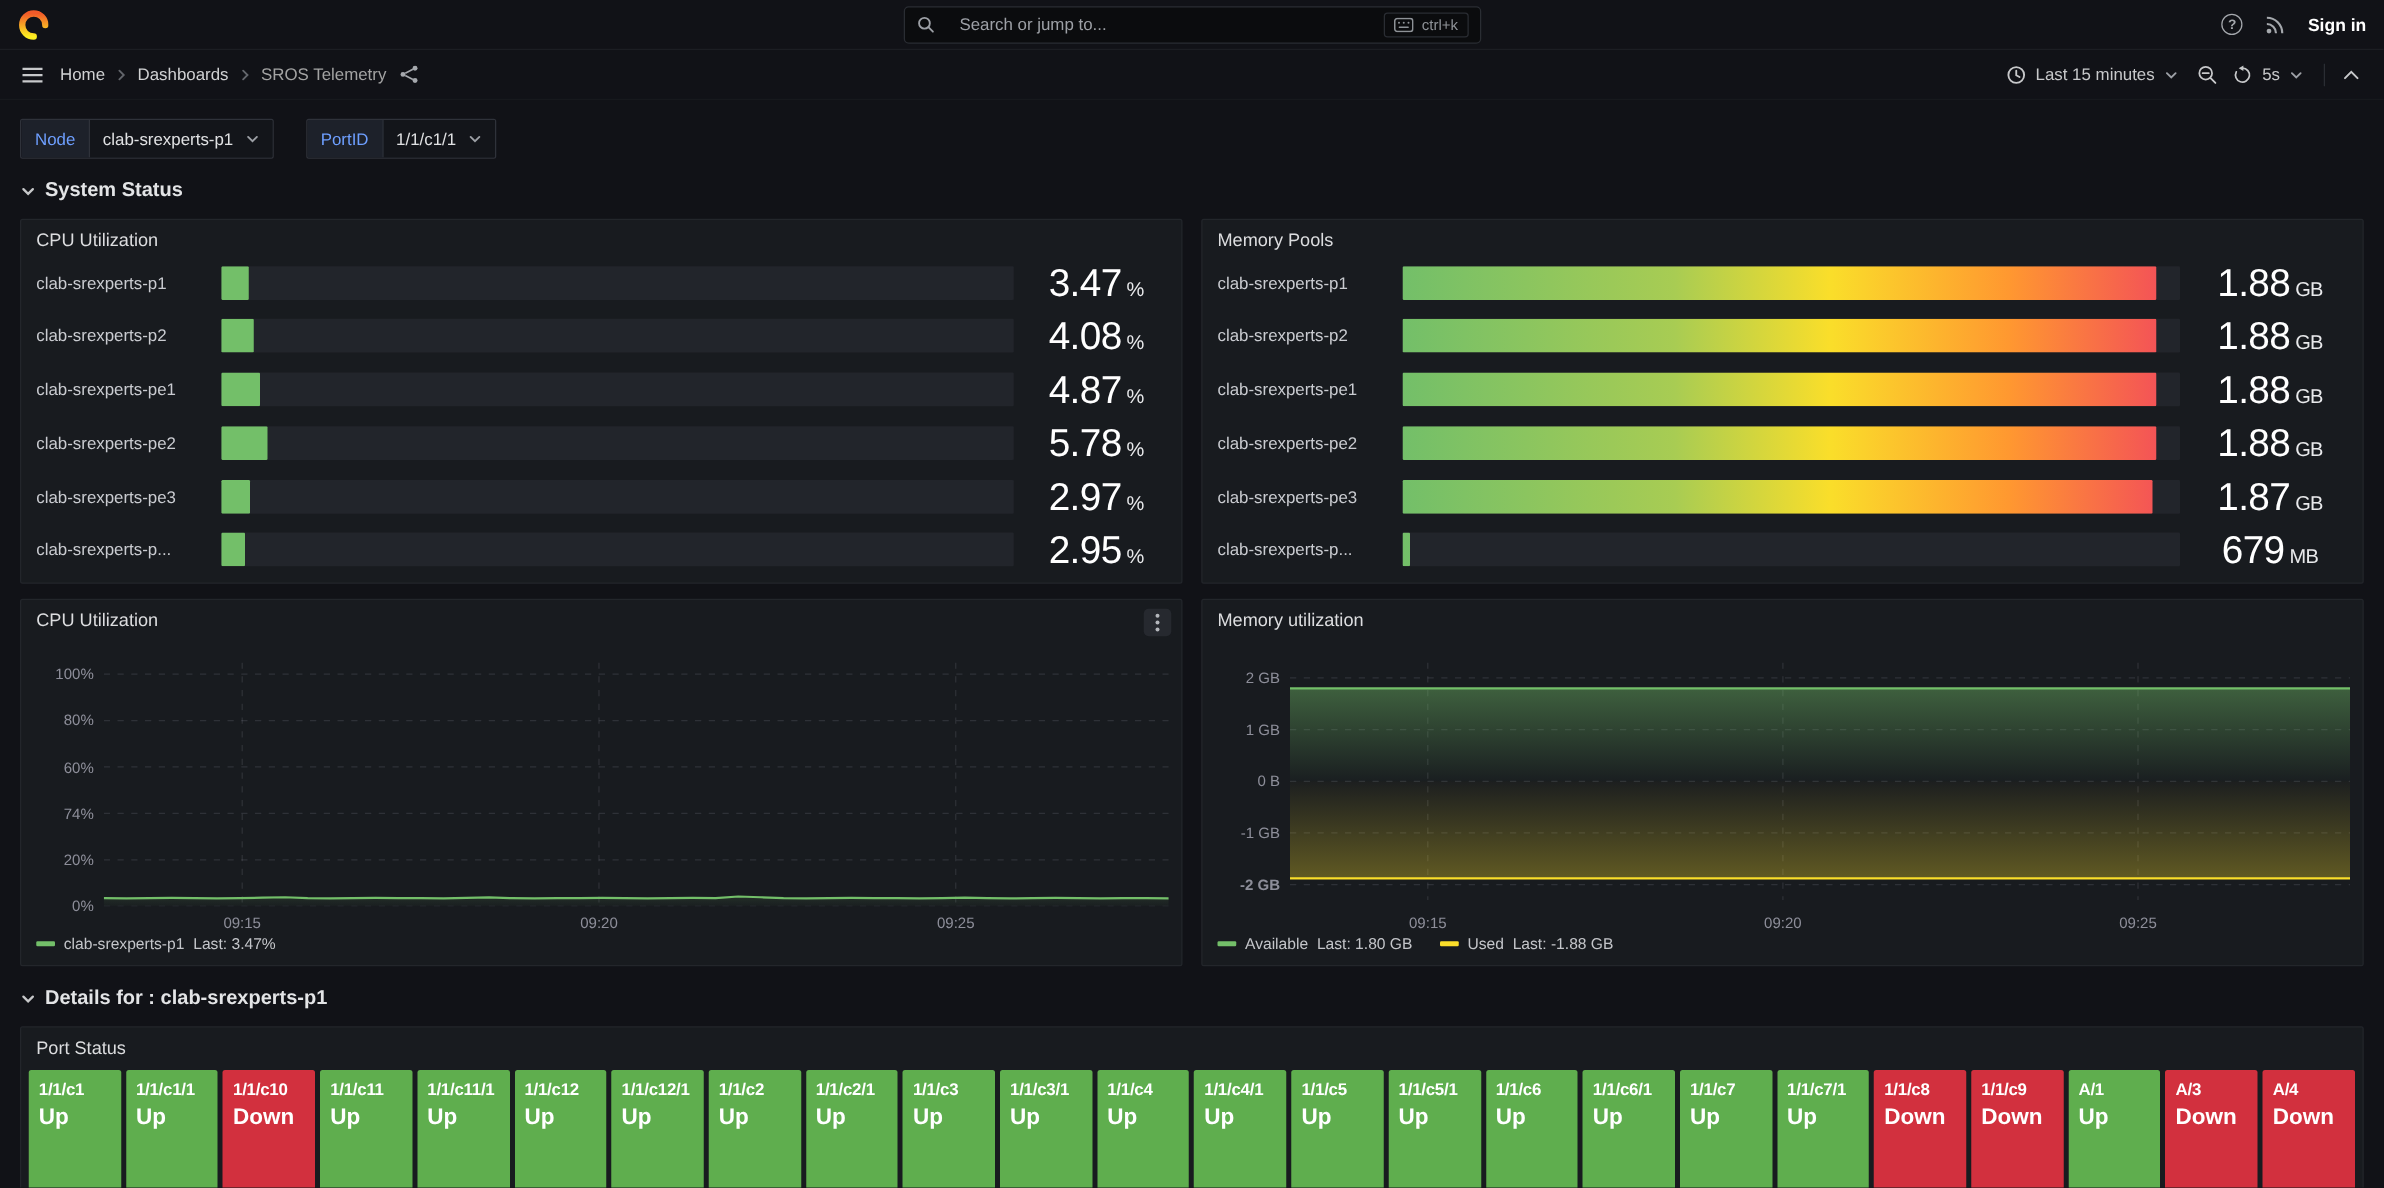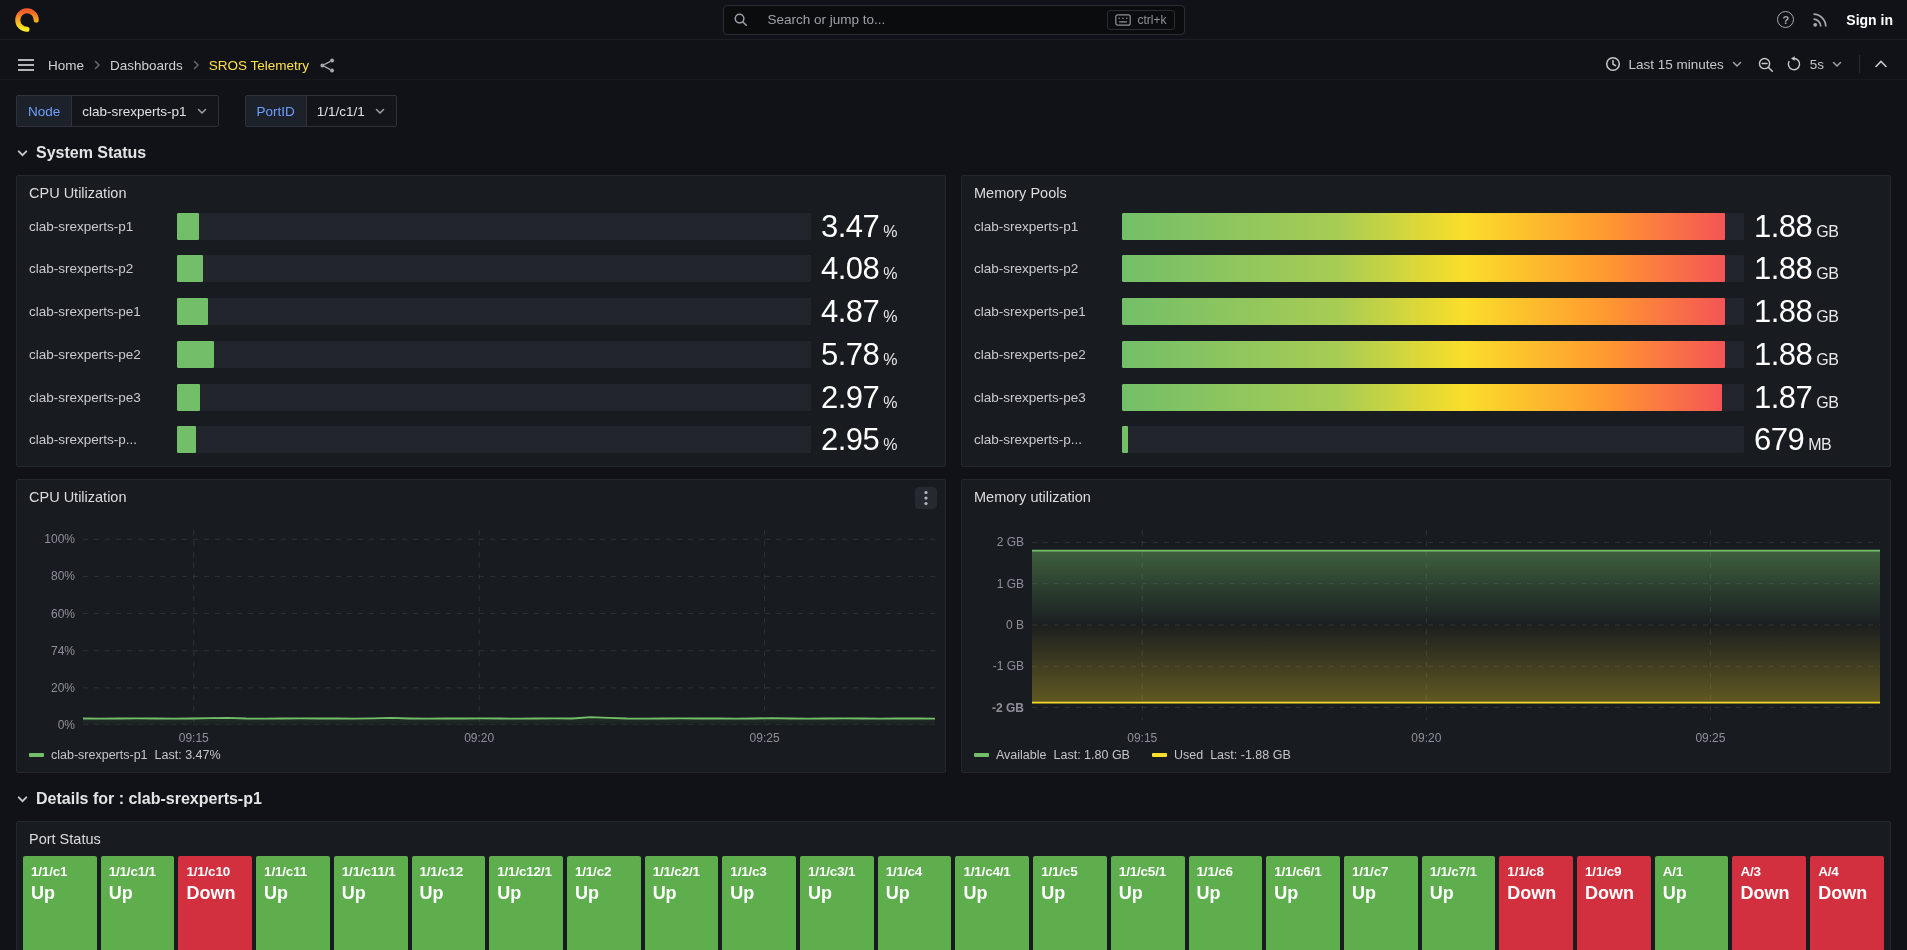--- a/index.html
+++ b/index.html
@@ -11,26 +11,26 @@
   .topnav{position:relative;height:40px;display:flex;align-items:center;justify-content:space-between;padding:0 14px;background:#111217;border-bottom:1px solid #1C1E23}
   .logo{width:26px;height:26px;display:flex;align-items:center;justify-content:center}
   .search{position:absolute;left:50%;top:50%;transform:translate(-50%,-50%);width:462px;height:30px;background:#0B0C0E;border:1px solid #2A2D33;border-radius:4px;display:flex;align-items:center;padding:0 9px;gap:20px;cursor:text}
   .search-ph{flex:1;font-size:13.5px;color:#9DA0A6}
   .kbd{display:flex;align-items:center;gap:6px;border:1px solid #2A2D33;border-radius:3px;padding:2px 7px;font-size:12px;color:#8E9297}
   .top-right{display:flex;align-items:center;gap:18px}
   .qhelp{width:17px;height:17px;border:1.5px solid #A5A8AD;border-radius:50%;color:#A5A8AD;font-size:11px;font-weight:700;display:flex;align-items:center;justify-content:center;cursor:pointer}
   .signin{font-size:14px;font-weight:700;color:#FFFFFF}
 
   
-  .subnav{height:40px;display:flex;align-items:flex-end;justify-content:space-between;padding:0 12px;background:#111217;border-bottom:1px solid #17191D}
+  .subnav{height:40px;display:flex;align-items:center;justify-content:space-between;padding:0 12px;background:#111217;border-bottom:1px solid #17191D}
   .sub-left,.sub-right{display:flex;align-items:center}
   .iconbtn{display:flex;align-items:center;justify-content:center;width:28px;height:28px;border-radius:4px}
   .crumbs{display:flex;align-items:center;gap:7px;margin-left:8px}
   .crumb{font-size:13.5px;color:#D0D1D3;cursor:pointer;white-space:nowrap}
-  .crumb.current{color:#fde047}
+  .crumb.current{color:#a3a3a3}
   .crumb-sep{display:flex;align-items:center}
   .tbtn{display:flex;align-items:center;gap:7px;padding:0 9px;height:30px;color:#C7C8CA;font-size:13.5px;white-space:nowrap}
   .divider{width:1px;height:18px;background:#2A2D33;margin:0 7px}
 
   
   .varsrow{display:flex;gap:26px;margin:15px 16px 0;height:32px}
   .var-chip{display:flex;align-items:stretch;border:1px solid #2F323A;border-radius:2px;overflow:hidden}
   .var-label{display:flex;align-items:center;padding:0 11px;background:#1D212A;font-size:13.5px;font-weight:500;border-right:1px solid #2F323A}
   .var-value{display:flex;align-items:center;gap:9px;padding:0 10px;background:#13151A;color:#E0E1E3;font-size:13.5px}
 
@@ -45,21 +45,21 @@
   .panel{position:relative;background:#181B1F;border:1px solid #23262B;border-radius:2px}
   .panel-title{padding:9px 12px 0;font-size:14.5px;font-weight:500;color:#DCDDDF;cursor:pointer}
   .kebab{position:absolute;top:7px;right:8px;width:22px;height:22px;display:flex;align-items:center;justify-content:center;background:#26292F;border-radius:4px;cursor:pointer}
 
   
   .gauge-rows{position:absolute;left:12px;right:12px;top:36px;bottom:12px;display:flex;flex-direction:column;justify-content:space-between}
   .grow{display:flex;align-items:center;gap:10px;height:28px}
   .glabel{width:138px;font-size:13.5px;color:#C9CBD0;white-space:nowrap;overflow:hidden}
   .gbar{flex:1;height:27px;background:#22252B;border-radius:1px;position:relative;overflow:hidden}
   .gfill{position:absolute;left:0;top:0;bottom:0;border-radius:1px}
-  .gval{min-width:112px;text-align:left;color:#FFFFFF;font-size:31px;line-height:1;letter-spacing:-0.5px;white-space:nowrap}
+  .gval{min-width:112px;text-align:center;color:#FFFFFF;font-size:31px;line-height:1;letter-spacing:-0.5px;white-space:nowrap}
   #mem-gauge .gval{min-width:124px}
   .gval .unit{font-size:16px;margin-left:4px;color:#E8E9EB}
 
   
   .ylabels{position:absolute;top:50px}
   #cpu-ts .ylabels{left:10px;width:48px;height:195px}
   #mem-ts .ylabels{left:10px;width:52px;height:190px}
   .ylab{position:absolute;right:0;transform:translateY(-50%);font-size:12px;color:rgba(204,204,220,0.65);white-space:nowrap}
   svg.plot{position:absolute;display:block}
   #cpu-ts svg.plot{left:66px;top:50px}

